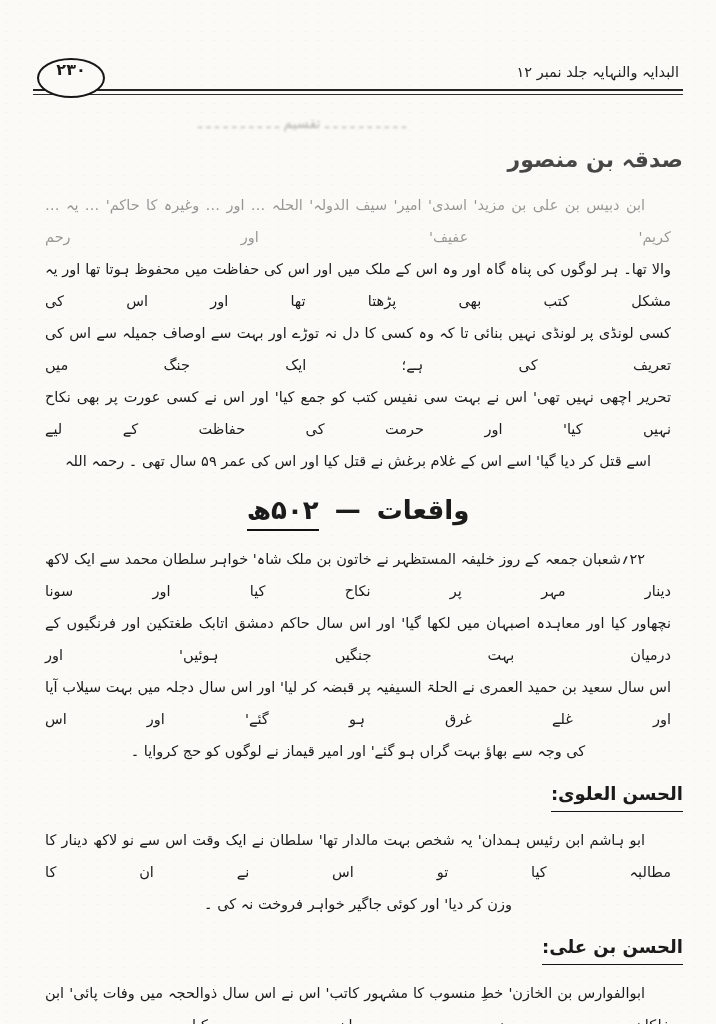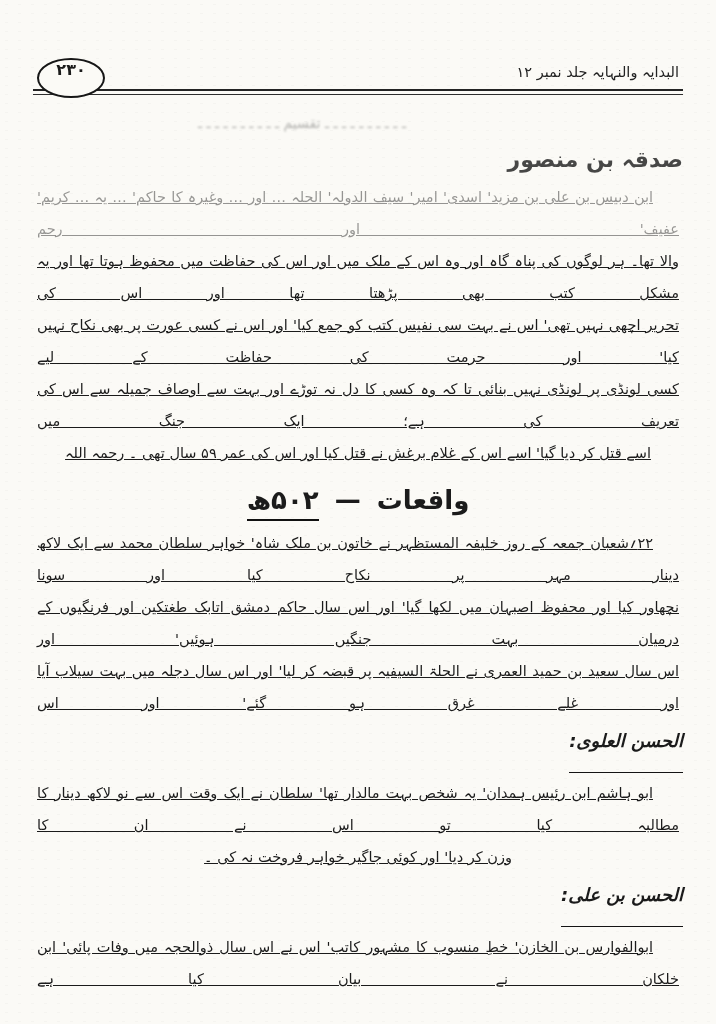--- a/index.html
+++ b/index.html
@@ -94,57 +94,57 @@
     padding-bottom:4px;
   }
   .sub-head{
     margin:7px 0 2px 0;
     font-size:18px;
     font-weight:bold;
     line-height:30px;
   }
   .sub-head .u{
     border-bottom:1.6px solid #141414;
-    padding-bottom:16px;
+    padding-bottom:2px;
     display:inline-block;
-    font-style:italic;
   }
-  .para{ margin:4px;text-decoration:underline; }
+  .para{ margin:12px; }
 </style>
 </head>
 <body>
 
 <div class="page">
 
   <header class="hdr">
     <div class="hdr-side">البدایہ والنہایہ جلد نمبر ۱۲</div>
     <div class="oval">
       <span>۲۳۰</span>
     </div>
   </header>
   <div class="rules"></div>
 
   <div class="top-faded vfaded">ـ ـ ـ ـ ـ ـ ـ ـ ـ ـ تقسیم ـ ـ ـ ـ ـ ـ ـ ـ ـ ـ</div>
 
   <h3 class="entry-head">صدقہ بن منصور</h3>
   <div class="para">
     <div class="ln ind faded">ابن دبیس بن علی بن مزید' اسدی' امیر' سیف الدولہ' الحلہ … اور … وغیرہ کا حاکم' … یہ … کریم' عفیف' اور رحم</div>
     <div class="ln">والا تھا۔ ہر لوگوں کی پناہ گاہ اور وہ اس کے ملک میں اور اس کی حفاظت میں محفوظ ہوتا تھا اور یہ مشکل کتب بھی پڑھتا تھا اور اس کی</div>
+    <div class="ln">کسی لونڈی پر لونڈی نہیں بنائی تا کہ وہ کسی کا دل نہ توڑے اور بہت سے اوصاف جمیلہ سے اس کی تعریف کی ہے؛ ایک جنگ میں</div>
     <div class="ln">تحریر اچھی نہیں تھی' اس نے بہت سی نفیس کتب کو جمع کیا' اور اس نے کسی عورت پر بھی نکاح نہیں کیا' اور حرمت کی حفاظت کے لیے</div>
-    <div class="ln">کسی لونڈی پر لونڈی نہیں بنائی تا کہ وہ کسی کا دل نہ توڑے اور بہت سے اوصاف جمیلہ سے اس کی تعریف کی ہے؛ ایک جنگ میں</div>
     <div class="ln c">اسے قتل کر دیا گیا' اسے اس کے غلام برغش نے قتل کیا اور اس کی عمر ۵۹ سال تھی ۔ رحمہ اللہ</div>
   </div>
 
   <h2 class="big-head">
     <span>واقعات</span><span class="dash">—</span><span class="yr">۵۰۲ھ</span>
   </h2>
   <div class="para">
     <div class="ln ind">۲۲؍شعبان جمعہ کے روز خلیفہ المستظہر نے خاتون بن ملک شاہ' خواہر سلطان محمد سے ایک لاکھ دینار مہر پر نکاح کیا اور سونا</div>
-    <div class="ln">نچھاور کیا اور محفوظ اصبہان میں لکھا گیا' اور اس سال حاکم دمشق اتابک طغتکین اور فرنگیوں کے درمیان بہت جنگیں ہوئیں' اور</div>
+    <div class="ln">نچھاور کیا اور معاہدہ اصبہان میں لکھا گیا' اور اس سال حاکم دمشق اتابک طغتکین اور فرنگیوں کے درمیان بہت جنگیں ہوئیں' اور</div>
     <div class="ln">اس سال سعید بن حمید العمری نے الحلۃ السیفیہ پر قبضہ کر لیا' اور اس سال دجلہ میں بہت سیلاب آیا اور غلے غرق ہو گئے' اور اس</div>
+    <div class="ln c">کی وجہ سے بھاؤ بہت گراں ہو گئے' اور امیر قیماز نے لوگوں کو حج کروایا ۔</div>
   </div>
 
 
   <h4 class="sub-head">
     <span class="u">الحسن العلوی:</span>
   </h4>
   <div class="para">
     <div class="ln ind">ابو ہاشم ابن رئیس ہمدان' یہ شخص بہت مالدار تھا' سلطان نے ایک وقت اس سے نو لاکھ دینار کا مطالبہ کیا تو اس نے ان کا</div>
     <div class="ln c">وزن کر دیا' اور کوئی جاگیر خواہر فروخت نہ کی ۔</div>
   </div>

